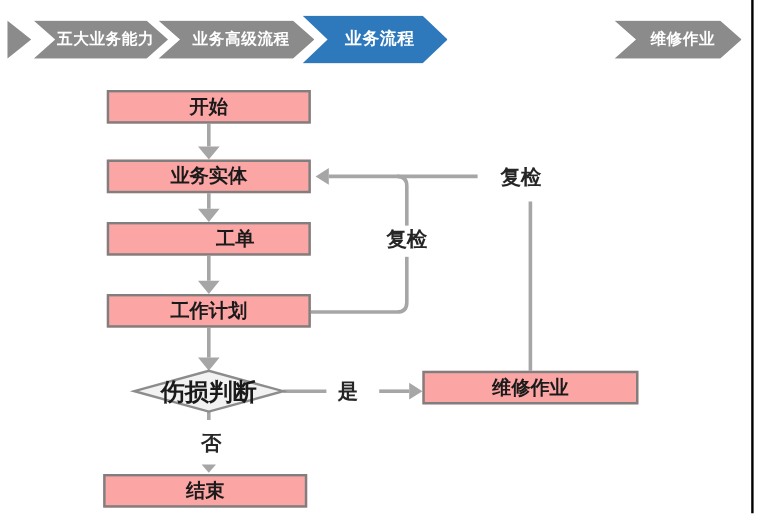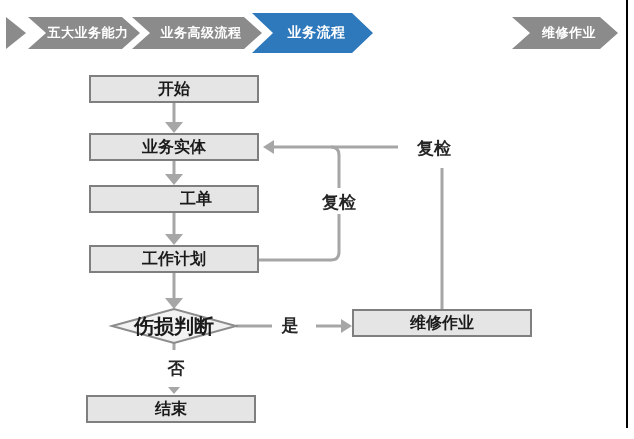--- a/index.html
+++ b/index.html
@@ -28,37 +28,37 @@
   }
   .c1{left:28px;top:17px;width:112px;height:32px;}
   .c2{left:132px;top:17px;width:130px;height:32px;}
   .c3{left:252px;top:13px;width:121px;height:40px;justify-content:center;}
   .c4{left:382px;top:17px;width:121px;height:32px;}
   .c5{left:512px;top:17px;width:106px;height:32px;}
 
   
   .flow-svg{position:absolute;left:0;top:0;width:634px;height:439px;}
   .node{
-    position:absolute;background:#e5e5e5;border:2px solid #7F7F7F;box-sizing:border-box;
+    position:absolute;background:#fca5a5;border:2px solid #7F7F7F;box-sizing:border-box;
     display:flex;align-items:center;justify-content:center;
     font-size:16px;font-weight:600;color:#1A1A1A;
   }
   .n-start{left:89px;top:75px;width:170px;height:28px;}
   .n-plan{left:89px;top:133px;width:170px;height:28px;}
   .n-order{left:89px;top:185px;width:170px;height:28px;padding-left:44px;}
   .n-inspect{left:89px;top:245px;width:170px;height:28px;}
   .n-end{left:86px;top:395px;width:170px;height:28px;}
   .n-repair{left:352px;top:309px;width:180px;height:28px;}
   .diamond-label{
     position:absolute;left:112px;top:309px;width:124px;height:34px;
     display:flex;align-items:center;justify-content:center;
     font-size:20px;font-weight:600;color:#1A1A1A;
   }
   .edge-label{
-    position:absolute;display:flex;align-items:flex-end;justify-content:center;
+    position:absolute;display:flex;align-items:flex-start;justify-content:center;
     font-size:17px;font-weight:600;color:#262626;background:#fff;
   }
   .l-recheck-inner{left:317px;top:188px;width:44px;height:26px;}
   .l-recheck-outer{left:408px;top:136px;width:52px;height:24px;}
   .l-yes{left:276px;top:315px;width:28px;height:22px;}
   .l-no{left:162px;top:358px;width:28px;height:22px;}
 </style>
 </head>
 <body>
 

